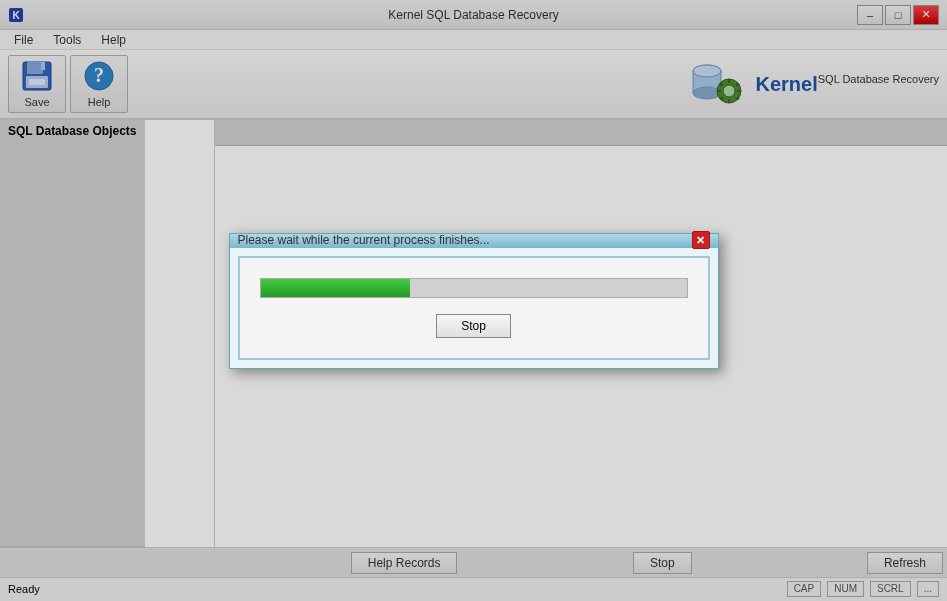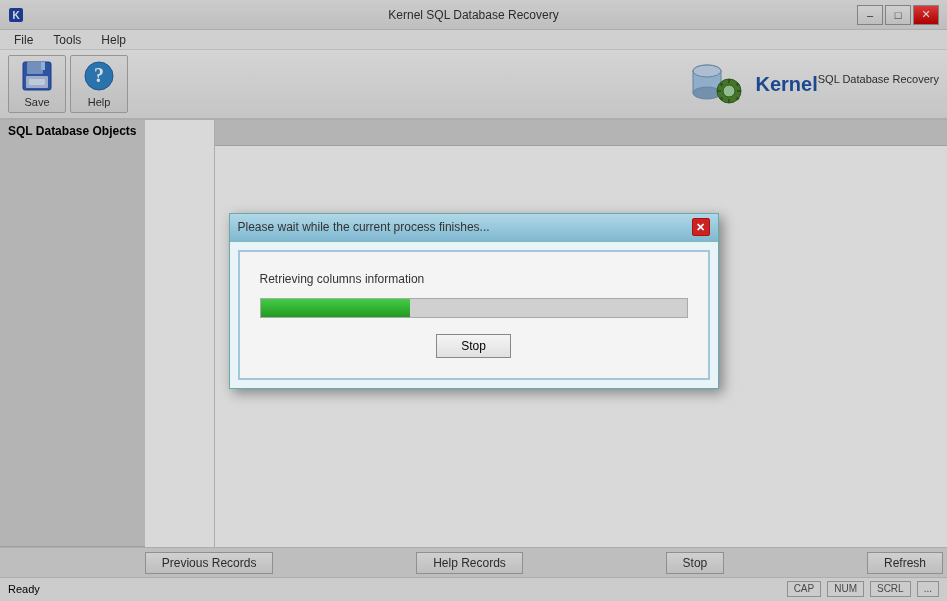--- a/index.html
+++ b/index.html
@@ -240,21 +240,21 @@
       z-index: 100;
     }
     #modal-dialog {
       background: #e8f4f8;
       border: 1px solid #6aa;
       width: 490px;
       box-shadow: 4px 4px 12px rgba(0,0,0,0.4);
     }
     #modal-titlebar {
       background: linear-gradient(to bottom, #b0d8e8, #80b8d0);
-      height: 28px;
+      height: 14px;
       display: flex;
       align-items: center;
       justify-content: space-between;
       padding: 0 8px;
       border-bottom: 1px solid #6aaa;
     }
     #modal-title-text {
       font-size: 12px;
       color: #333;
       font-weight: normal;
@@ -397,21 +397,20 @@
   </div>
 
   <div id="right-panel">
     <div id="right-panel-header"></div>
     <div id="right-panel-content"></div>
   </div>
 </div>
 
 <div id="bottom-buttons">
   <div class="bottom-btn-spacer"></div>
-  <button class="bottom-btn">Previous Records</button>
   <div class="bottom-btn-spacer"></div>
   <button class="bottom-btn">Help Records</button>
   <div class="bottom-btn-spacer"></div>
   <button class="bottom-btn">Stop</button>
   <div class="bottom-btn-spacer"></div>
   <button class="bottom-btn">Refresh</button>
 </div>
 
 <div id="status-bar">
   <span>Ready</span>
@@ -423,20 +422,19 @@
   </div>
 </div>
 
 <div id="modal-overlay">
   <div id="modal-dialog">
     <div id="modal-titlebar">
       <span id="modal-title-text">Please wait while the current process finishes...</span>
       <div id="modal-close-btn">✕</div>
     </div>
     <div id="modal-body">
-      <div id="modal-status-text">Retrieving columns information</div>
       <div id="progress-bar-container">
         <div id="progress-bar-fill" style="width: 35%;"></div>
       </div>
       <button id="modal-stop-btn">Stop</button>
     </div>
   </div>
 </div>
 
 </body></html>

